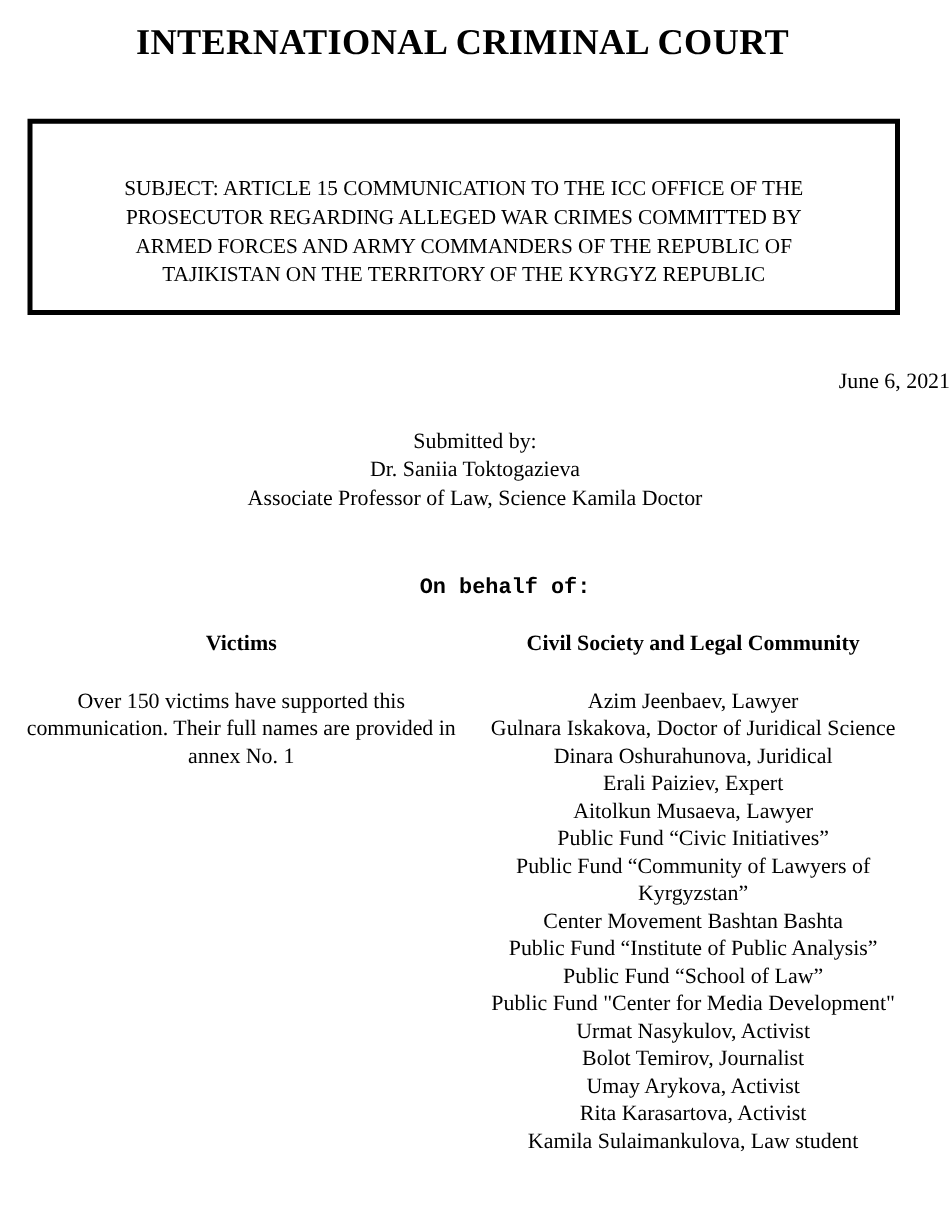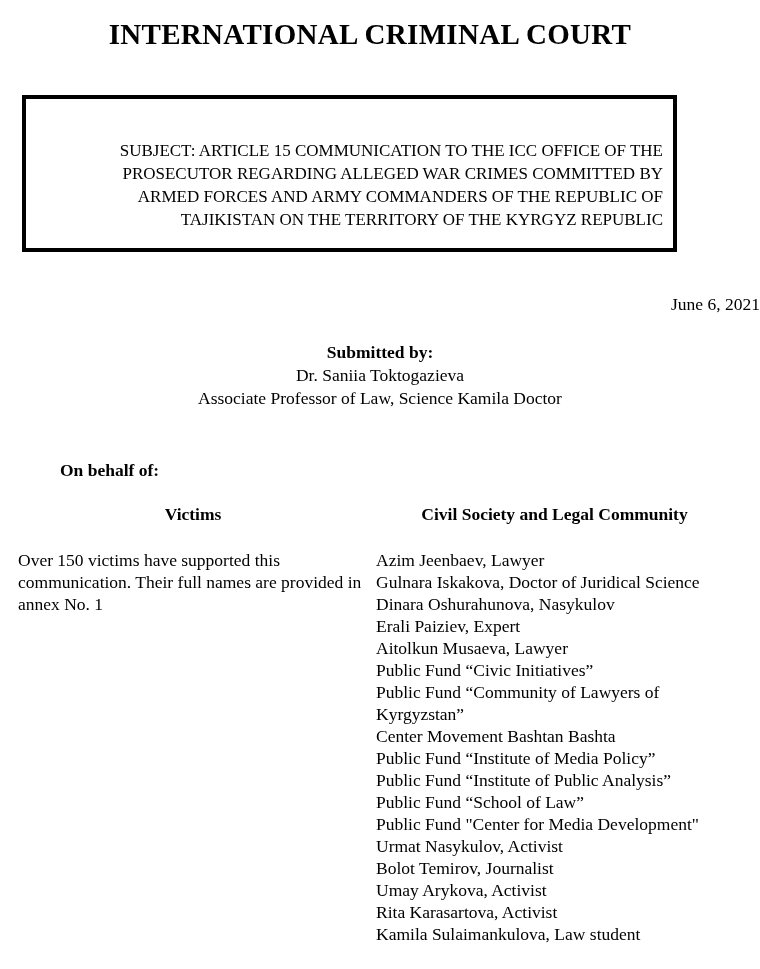--- a/index.html
+++ b/index.html
@@ -19,65 +19,68 @@
   }
   .doc-title {
     margin: 20px 20px 0 0;
     text-align: center;
     font-weight: bold;
     font-size: 29px;
     line-height: 28px;
     letter-spacing: 0.3px;
   }
   .subject-box {
-    margin: 47px 83px 0 22px;
+    margin: 47px 40px 0 22px;
     border: 4px solid #000000;
     padding: 17px 10px;
-    text-align: right;
+    text-align: center;
     font-size: 17px;
     line-height: 23px;
     white-space: pre-line;
   }
   .date-line {
     margin-top: 42px;
     text-align: right;
     font-size: 17.5px;
     line-height: 20px;
   }
   .submitted-block {
     margin-top: 27px;
     text-align: center;
     font-size: 17.5px;
     line-height: 23px;
   }
-  .submitted-heading { font-weight: bold; }
+  .submitted-heading { font-weight: normal; }
   .on-behalf {
     margin: 50px 12px 0 60px;
+    text-align: center;
     font-weight: bold;
     font-size: 17.5px;
     line-height: 20px;
+    font-family: Liberation Mono, monospace;
   }
   .columns {
     margin-top: 24px;
     padding: 0 13px 0 18px;
     display: flex;
     align-items: flex-start;
   }
   .col-left  { width: 350px; margin-right: 8px; }
   .col-right { width: 357px; }
   .col-heading {
     text-align: center;
     font-weight: bold;
     font-size: 17.5px;
     line-height: 20px;
     margin-bottom: 25px;
   }
   .col-body {
     font-size: 17.5px;
     line-height: 22px;
+    text-align: center;
   }
   .cs-item { white-space: pre-line; }
 </style>
 </head>
 <body>
 
 <div class="page">
 
   <div class="doc-title">INTERNATIONAL CRIMINAL COURT</div>
 
@@ -103,28 +106,27 @@
     <div class="col-left">
       <div class="col-heading">Victims</div>
       <div class="col-body">Over 150 victims have supported this communication. Their full names are provided in annex No. 1</div>
     </div>
 
     <div class="col-right">
       <div class="col-heading">Civil Society and Legal Community</div>
       <div class="col-body">
         <div class="cs-item">Azim Jeenbaev, Lawyer</div>
         <div class="cs-item">Gulnara Iskakova, Doctor of Juridical Science</div>
-        <div class="cs-item">Dinara Oshurahunova, Nasykulov</div>
+        <div class="cs-item">Dinara Oshurahunova, Juridical</div>
         <div class="cs-item">Erali Paiziev, Expert</div>
         <div class="cs-item">Aitolkun Musaeva, Lawyer</div>
         <div class="cs-item">Public Fund “Civic Initiatives”</div>
         <div class="cs-item">Public Fund “Community of Lawyers of
 Kyrgyzstan”</div>
         <div class="cs-item">Center Movement Bashtan Bashta</div>
-        <div class="cs-item">Public Fund “Institute of Media Policy”</div>
         <div class="cs-item">Public Fund “Institute of Public Analysis”</div>
         <div class="cs-item">Public Fund “School of Law”</div>
         <div class="cs-item">Public Fund "Center for Media Development"</div>
         <div class="cs-item">Urmat Nasykulov, Activist</div>
         <div class="cs-item">Bolot Temirov, Journalist</div>
         <div class="cs-item">Umay Arykova, Activist</div>
         <div class="cs-item">Rita Karasartova, Activist</div>
         <div class="cs-item">Kamila Sulaimankulova, Law student</div>
       </div>
     </div>

